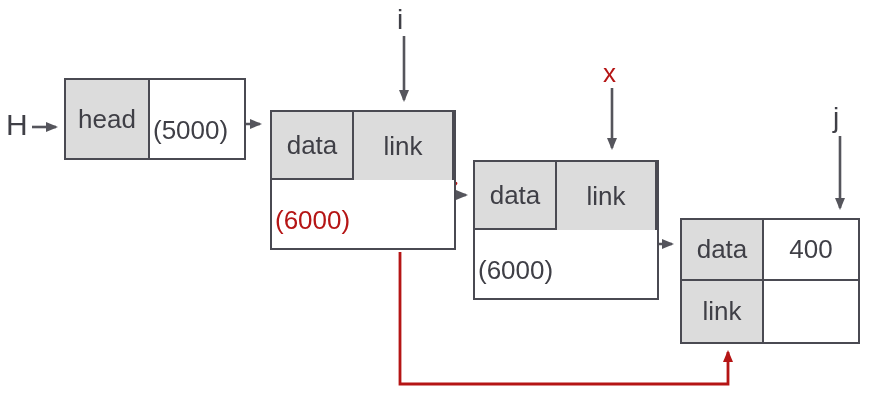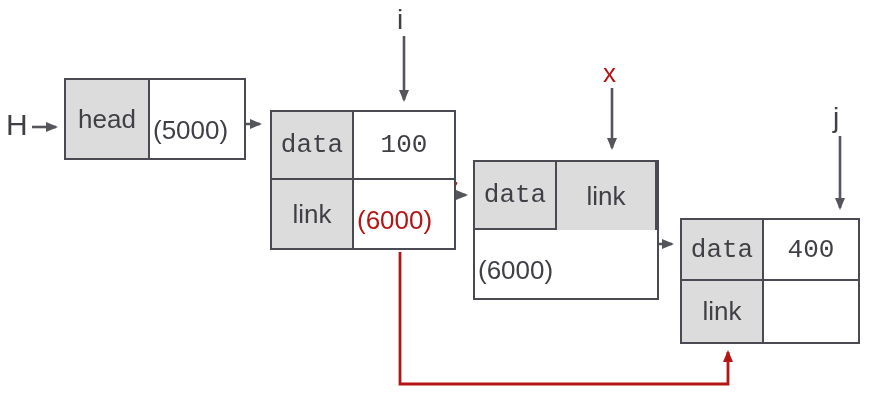--- a/index.html
+++ b/index.html
@@ -17,21 +17,21 @@
   .arrows{position:absolute;left:0;top:0;width:872px;height:416px;pointer-events:none;}
   .ptr{position:absolute;font-size:28px;font-weight:500;color:var(--ink);}
   .ptr.red{color:var(--red);}
   .box{position:absolute;display:grid;background:#fff;border:2px solid var(--bd);box-sizing:border-box;}
   .cell{
     display:flex;align-items:center;justify-content:center;
     font-size:26px;box-sizing:border-box;background:#fff;
   }
   .cell.gray{background:var(--gray);}
   .cell.rb{border-right:2px solid var(--bd);}
-  .cell.bb{border-bottom:2px solid var(--bd);font-family:Liberation Mono, monospace;}
+  .cell.bb{border-bottom:2px solid var(--bd);}
   .cell.bl{align-items:flex-end;justify-content:flex-start;padding:0 0 12px 3px;}
   .cell.redtxt{color:var(--red);}
   .xmark{
     position:absolute;color:var(--red);font-size:34px;font-weight:bold;line-height:1;
   }
 </style>
 </head>
 <body>
 
 <div class="stage">
@@ -70,21 +70,20 @@
 
   <div class="xmark" style="left:433px;top:178px;">✗</div>
 
   <div class="box" style="left:64px;top:78px;width:182px;height:82px;grid-template-columns:84px 1fr;">
     <div class="cell gray rb">head</div>
     <div class="cell bl">(5000)</div>
   </div>
 
   <div class="box" style="left:270px;top:110px;width:186px;height:140px;grid-template-columns:82px 1fr;grid-template-rows:1fr 1fr;">
     <div class="cell gray rb bb">data</div>
-    <div class="cell bb">100</div>
     <div class="cell gray rb">link</div>
     <div class="cell bl redtxt">(6000)</div>
   </div>
 
   <div class="box" style="left:473px;top:160px;width:186px;height:140px;grid-template-columns:82px 1fr;grid-template-rows:1fr 1fr;">
     <div class="cell gray rb bb">data</div>
     <div class="cell gray rb">link</div>
     <div class="cell bl">(6000)</div>
   </div>
 

